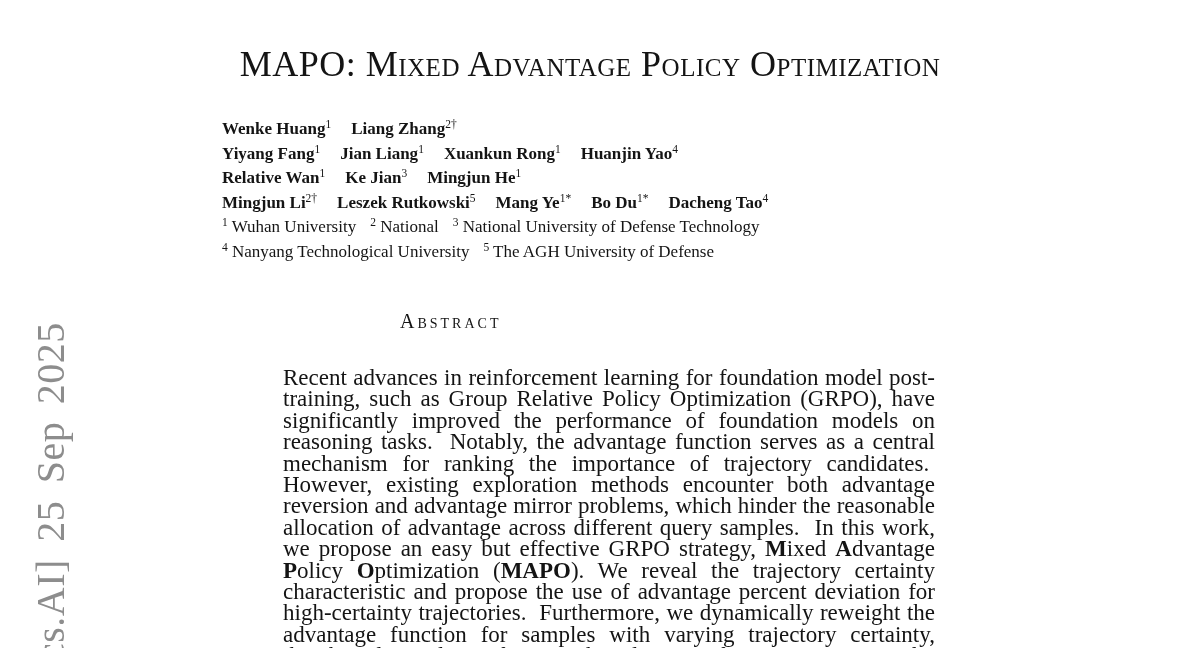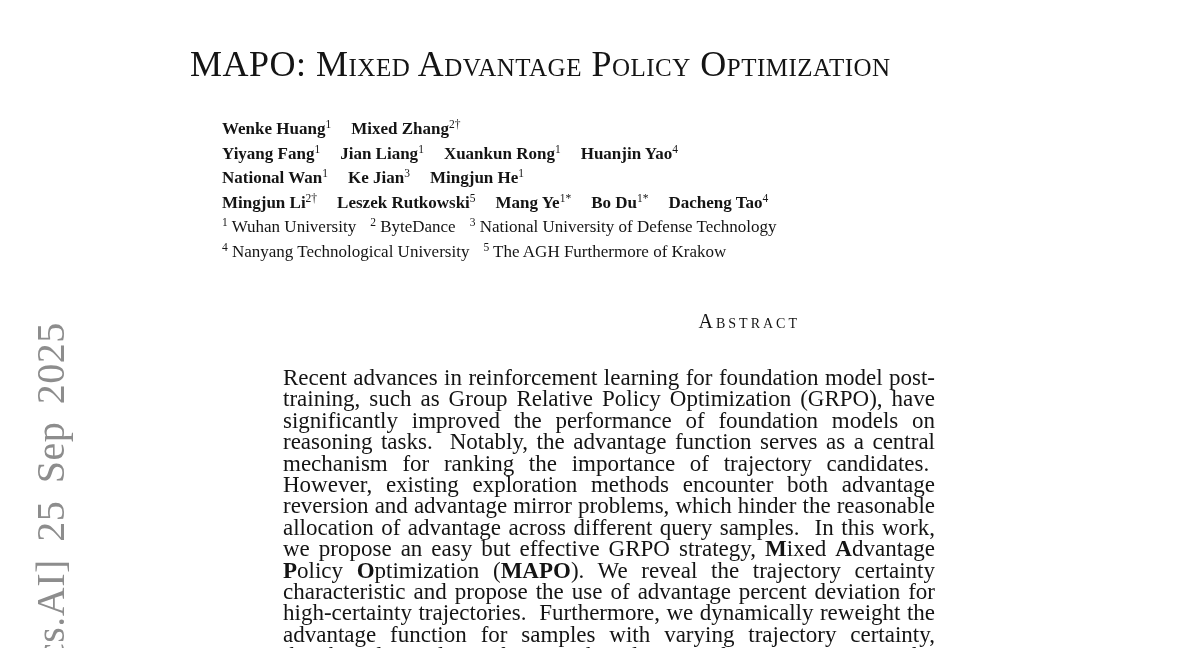--- a/index.html
+++ b/index.html
@@ -23,21 +23,21 @@
     white-space: nowrap;
     word-spacing: 7px;
     letter-spacing: 0.5px;
   }
   .title {
     position: absolute;
     top: 45px;
     left: 190px;
     width: 800px;
     margin: 0;
-    text-align: left;
+    text-align: center;
     font-size: 36px;
     font-weight: 400;
     font-variant: small-caps;
     letter-spacing: 0.5px;
     line-height: 1.1;
     white-space: nowrap;
   }
   .authors {
     position: absolute;
     left: 222px;
@@ -57,21 +57,21 @@
     vertical-align: 6px;
     line-height: 0;
   }
   .affil-line .affil-seg { margin-right: 14px; }
   .affil-line .affil-seg:last-child { margin-right: 8px; }
   .abs-head {
     position: absolute;
     top: 310px;
     left: 400px;
     width: 400px;
-    text-align: right;
+    text-align: left;
     font-variant: small-caps;
     font-size: 20px;
     letter-spacing: 3px;
   }
   .abs-body {
     position: absolute;
     top: 367px;
     left: 283px;
     width: 652px;
     font-size: 23px;
@@ -82,24 +82,24 @@
 </style>
 </head>
 <body>
 
 <div class="page">
   <div class="watermark" style="color: rgb(141, 141, 141);">cs.AI] 25 Sep 2025</div>
 
   <h1 class="title">MAPO: Mixed Advantage Policy Optimization</h1>
 
   <div class="authors" id="author-block">
-      <div class="author-line"><span class="author-seg"><span class="author-name">Wenke Huang</span><sup class="marker">1</sup></span><span class="author-seg"><span class="author-name">Mixed Zhang</span><sup class="marker">2†</sup></span></div>
+      <div class="author-line"><span class="author-seg"><span class="author-name">Wenke Huang</span><sup class="marker">1</sup></span><span class="author-seg"><span class="author-name">Liang Zhang</span><sup class="marker">2†</sup></span></div>
       <div class="author-line"><span class="author-seg"><span class="author-name">Yiyang Fang</span><sup class="marker">1</sup></span><span class="author-seg"><span class="author-name">Jian Liang</span><sup class="marker">1</sup></span><span class="author-seg"><span class="author-name">Xuankun Rong</span><sup class="marker">1</sup></span><span class="author-seg"><span class="author-name">Huanjin Yao</span><sup class="marker">4</sup></span></div>
-      <div class="author-line"><span class="author-seg"><span class="author-name">National Wan</span><sup class="marker">1</sup></span><span class="author-seg"><span class="author-name">Ke Jian</span><sup class="marker">3</sup></span><span class="author-seg"><span class="author-name">Mingjun He</span><sup class="marker">1</sup></span></div>
+      <div class="author-line"><span class="author-seg"><span class="author-name">Relative Wan</span><sup class="marker">1</sup></span><span class="author-seg"><span class="author-name">Ke Jian</span><sup class="marker">3</sup></span><span class="author-seg"><span class="author-name">Mingjun He</span><sup class="marker">1</sup></span></div>
       <div class="author-line"><span class="author-seg"><span class="author-name">Mingjun Li</span><sup class="marker">2†</sup></span><span class="author-seg"><span class="author-name">Leszek Rutkowski</span><sup class="marker">5</sup></span><span class="author-seg"><span class="author-name">Mang Ye</span><sup class="marker">1*</sup></span><span class="author-seg"><span class="author-name">Bo Du</span><sup class="marker">1*</sup></span><span class="author-seg"><span class="author-name">Dacheng Tao</span><sup class="marker">4</sup></span></div>
-      <div class="affil-line"><span class="affil-seg"><sup class="marker">1</sup> <span class="affil-name">Wuhan University</span></span><span class="affil-seg"><sup class="marker">2</sup> <span class="affil-name">ByteDance</span></span><span class="affil-seg"><sup class="marker">3</sup> <span class="affil-name">National University of Defense Technology</span></span></div>
-      <div class="affil-line"><span class="affil-seg"><sup class="marker">4</sup> <span class="affil-name">Nanyang Technological University</span></span><span class="affil-seg"><sup class="marker">5</sup> <span class="affil-name">The AGH Furthermore of Krakow</span></span></div>
+      <div class="affil-line"><span class="affil-seg"><sup class="marker">1</sup> <span class="affil-name">Wuhan University</span></span><span class="affil-seg"><sup class="marker">2</sup> <span class="affil-name">National</span></span><span class="affil-seg"><sup class="marker">3</sup> <span class="affil-name">National University of Defense Technology</span></span></div>
+      <div class="affil-line"><span class="affil-seg"><sup class="marker">4</sup> <span class="affil-name">Nanyang Technological University</span></span><span class="affil-seg"><sup class="marker">5</sup> <span class="affil-name">The AGH University of Defense</span></span></div>
     </div>
 
   <div class="abs-head">Abstract</div>
 
   <div class="abs-body" id="abstract-body"><span>Recent advances in reinforcement learning for foundation model post-training, such as Group Relative Policy Optimization (GRPO), have significantly improved the performance of foundation models on reasoning tasks.&nbsp; Notably, the advantage function serves as a central mechanism for ranking the importance of trajectory candidates.&nbsp; However, existing exploration methods encounter both advantage reversion and advantage mirror problems, which hinder the reasonable allocation of advantage across different query samples.&nbsp; In this work, we propose an easy but effective GRPO strategy, </span><b>M</b><span>ixed </span><b>A</b><span>dvantage </span><b>P</b><span>olicy </span><b>O</b><span>ptimization (</span><b>MAPO</b><span>). We reveal the trajectory certainty characteristic and propose the use of advantage percent deviation for high-certainty trajectories.&nbsp; Furthermore, we dynamically reweight the advantage function for samples with varying trajectory certainty, thereby adaptively configuring the advantage function to account for sample-specific characteristics.&nbsp; Ablation studies with different advantage vari-</span></div>
 </div>
 
 </body></html>

